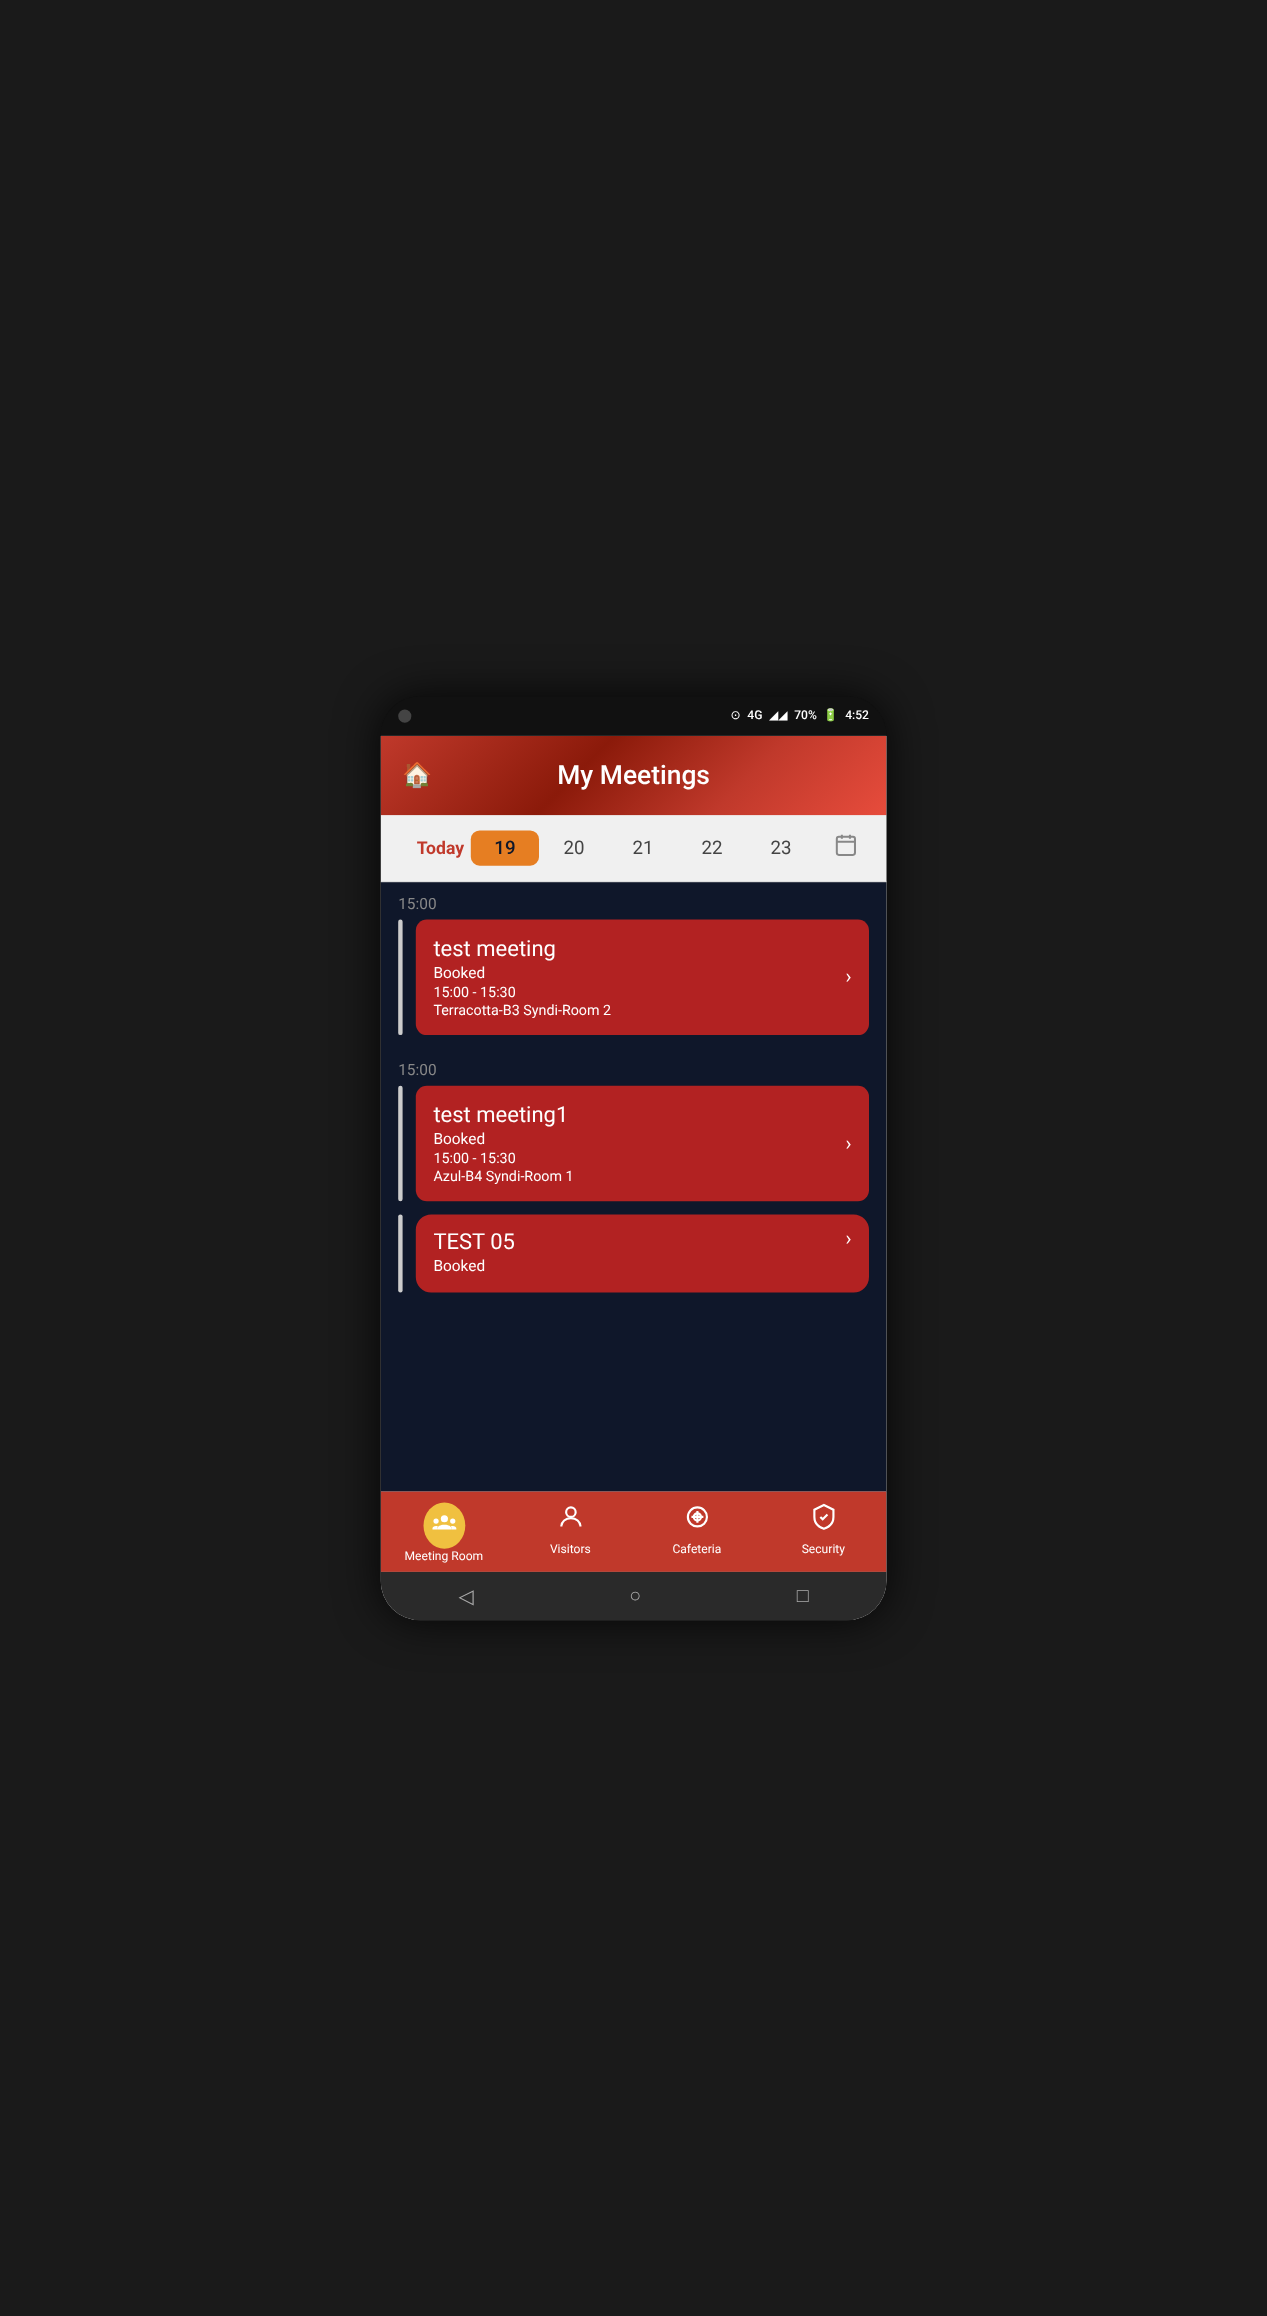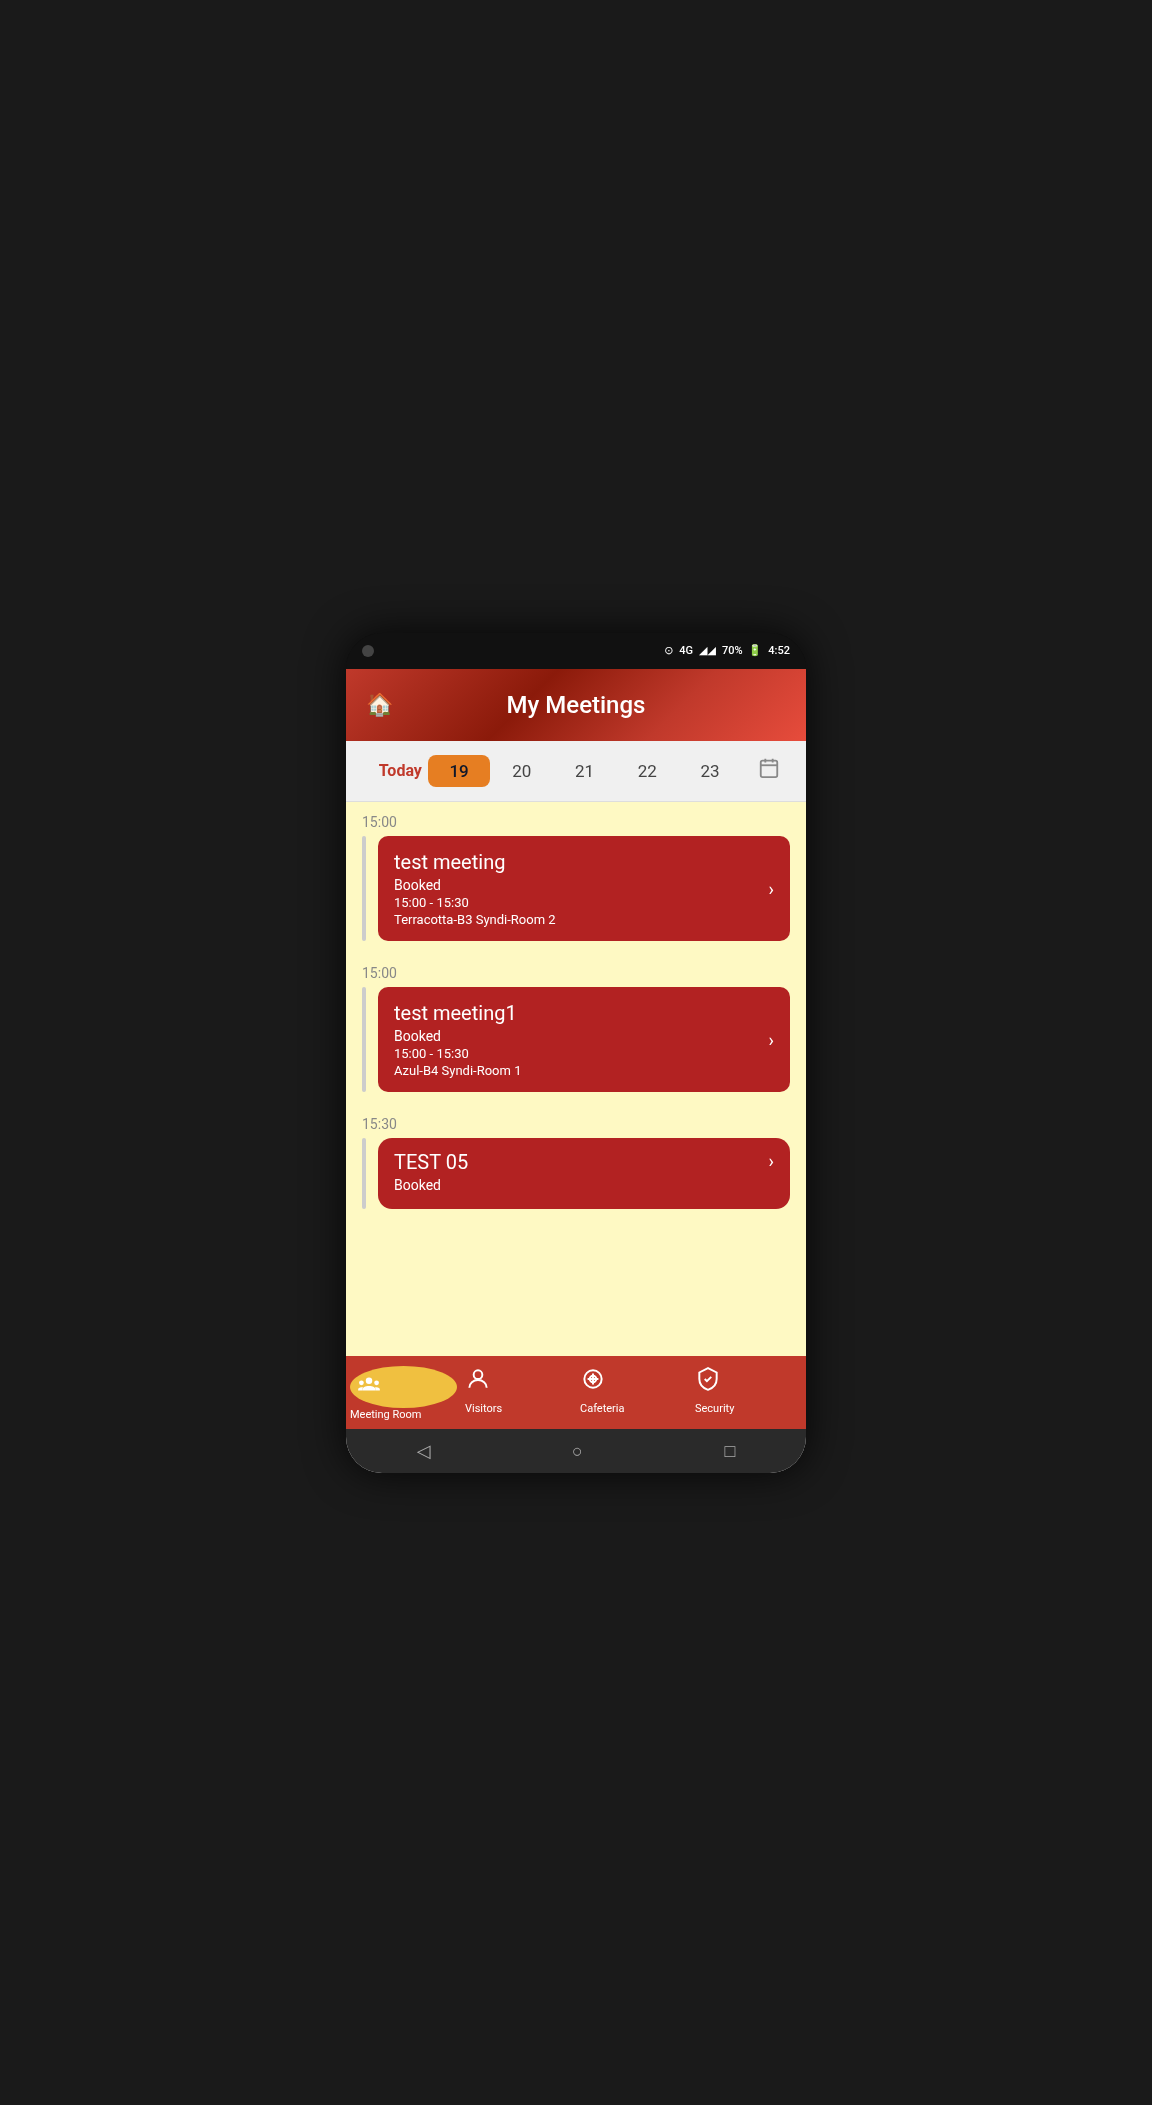--- a/index.html
+++ b/index.html
@@ -132,21 +132,21 @@
       flex: 1;
       text-align: center;
       font-size: 20px;
       color: #888;
     }
 
     
     .meetings-scroll {
       flex: 1;
       overflow-y: auto;
-      background: #fef9c3;
+      background: #0f172a;
       padding: 0 0 10px 0;
     }
 
     .time-slot {
       padding: 12px 16px 6px 16px;
       color: #888;
       font-size: 14px;
     }
 
     .meeting-row {
@@ -227,20 +227,21 @@
     .bottom-nav {
       background: #c0392b;
       display: flex;
       flex-shrink: 0;
     }
 
     .nav-item {
       flex: 1;
       display: flex;
       flex-direction: column;
+      align-items: center;
       padding: 10px 4px 8px;
       cursor: pointer;
       color: #fff;
     }
 
     .nav-item.active .nav-icon-wrapper {
       background: #f0c040;
       border-radius: 50%;
       padding: 6px;
     }
@@ -332,21 +333,20 @@
           <div class="meeting-info">
             <div class="meeting-title">test meeting1</div>
             <div class="meeting-status">Booked</div>
             <div class="meeting-time">15:00 - 15:30</div>
             <div class="meeting-room">Azul-B4 Syndi-Room 1</div>
           </div>
           <div class="meeting-chevron">›</div>
         </div>
       </div>
 
-      <div class="time-slot">15:30</div>
       <div class="meeting-row">
         <div class="meeting-timeline"></div>
         <div class="meeting-card" style="min-height: 60px; align-items: flex-start; padding-top: 12px; border-radius: 14px;">
           <div class="meeting-info">
             <div class="meeting-title">TEST 05</div>
             <div class="meeting-status">Booked</div>
           </div>
           <div class="meeting-chevron">›</div>
         </div>
       </div>

